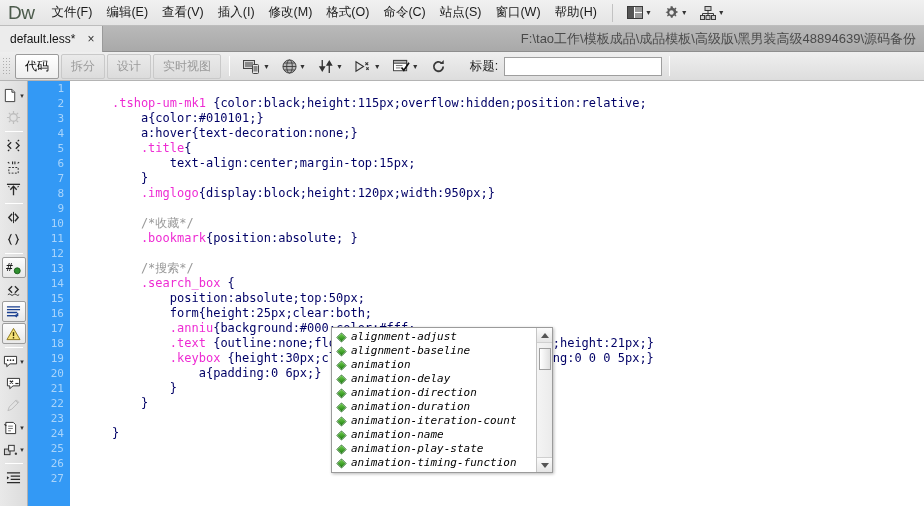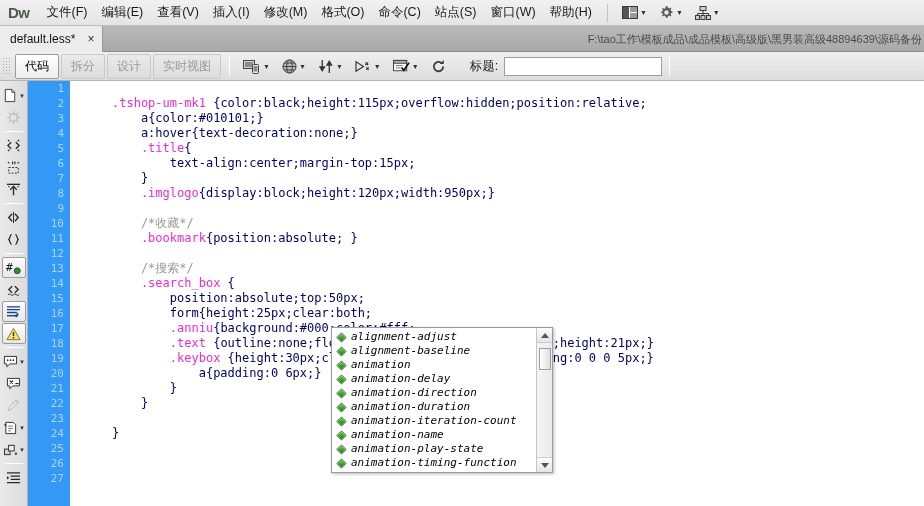--- a/index.html
+++ b/index.html
@@ -19,21 +19,21 @@
   
   .menubar {
     position: absolute; left: 0; top: 0;
     width: 924px; height: 26px;
     background: linear-gradient(#f1f1f1, #e4e4e4);
     border-bottom: 1px solid #bdbdbd;
     display: flex; align-items: center;
   }
   .dw-logo {
     font-family: "Liberation Sans", sans-serif;
-    font-weight: bold; font-size: 15px;
+    font-weight: normal; font-size: 19px;
     color: #4c5b4c;
     padding: 0 10px 0 8px;
     letter-spacing: -0.5px;
   }
   .menu-item {
     font-size: 12.5px; color: #1a1a1a;
     padding: 3px 7px;
     white-space: nowrap;
     cursor: default;
   }
@@ -64,22 +64,22 @@
     font-size: 12px; color: #111;
     cursor: default;
   }
   .tab-close {
     margin-left: 12px; font-size: 12px; color: #333;
     cursor: default;
   }
   .path-label {
     position: absolute; right: 0; top: 0;
     height: 20px; line-height: 26px;
-    padding-right: 2px;
-    font-size: 11px; color: #4a4a4a;
+    padding-right: 8px;
+    font-size: 13px; color: #4a4a4a;
     white-space: nowrap; overflow: hidden;
     direction: rtl;
     max-width: 430px;
     text-align: right;
   }
 
   
   .doctoolbar {
     position: absolute; left: 0; top: 52px;
     width: 924px; height: 29px;

